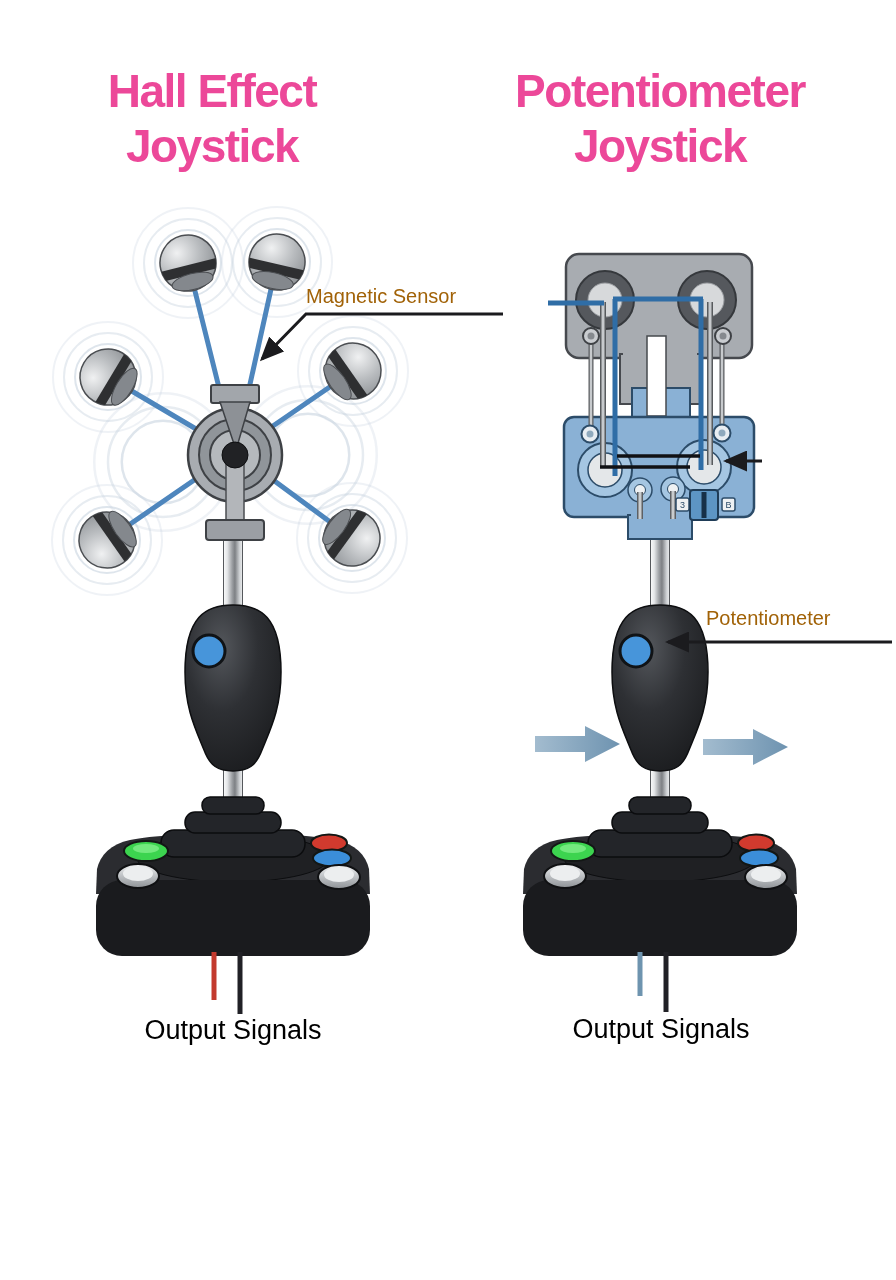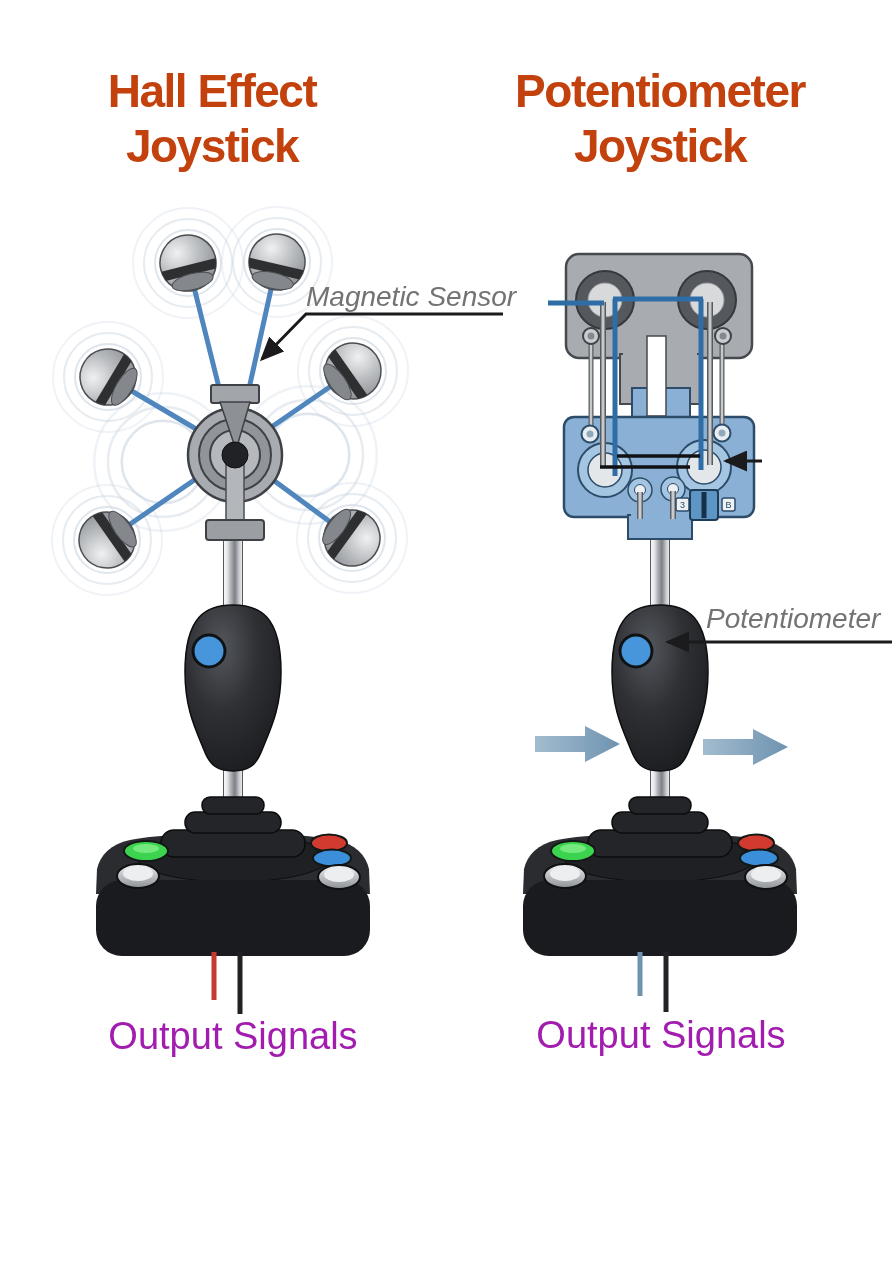--- a/index.html
+++ b/index.html
@@ -3,29 +3,29 @@
 <meta charset="utf-8">
 <style>
   html,body{margin:0;padding:0;background:#ffffff;}
   .stage{
     position:relative;width:896px;height:1280px;background:#ffffff;
     overflow:hidden;font-family:"Liberation Sans", sans-serif;
   }
   .stage svg{position:absolute;left:0;top:0;}
   .title{
     position:absolute;text-align:center;font-weight:700;
-    font-size:46px;line-height:55px;letter-spacing:-1.5px;color:#c2410c;
+    font-size:46px;line-height:55px;letter-spacing:-1.5px;color:#ec4899;
   }
   .title-left{left:10px;top:64px;width:404px;}
   .title-right{left:458px;top:64px;width:404px;}
-  .lbl{position:absolute;font-size:28px;line-height:33px;color:#737373;white-space:nowrap;font-style:italic;}
+  .lbl{position:absolute;font-size:20px;line-height:33px;color:#a16207;white-space:nowrap;}
   .lbl-magnetic{left:306px;top:280px;}
   .lbl-wiper{left:768px;top:425px;line-height:34px;}
   .lbl-pot{left:706px;top:602px;}
-  .lbl-out{position:absolute;font-size:38px;color:#a21caf;text-align:center;width:280px;}
+  .lbl-out{position:absolute;font-size:27px;color:#000000;text-align:center;width:280px;}
   .lbl-out-left{left:93px;top:1015px;}
   .lbl-out-right{left:521px;top:1014px;}
 </style>
 </head>
 <body>
 
 <div class="stage">
 
 <svg width="896" height="1280" viewBox="0 0 896 1280">
   <defs>

